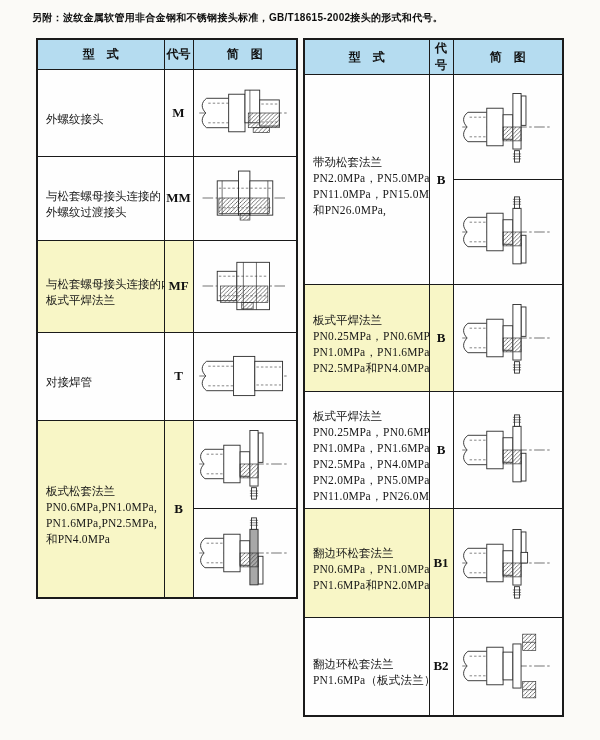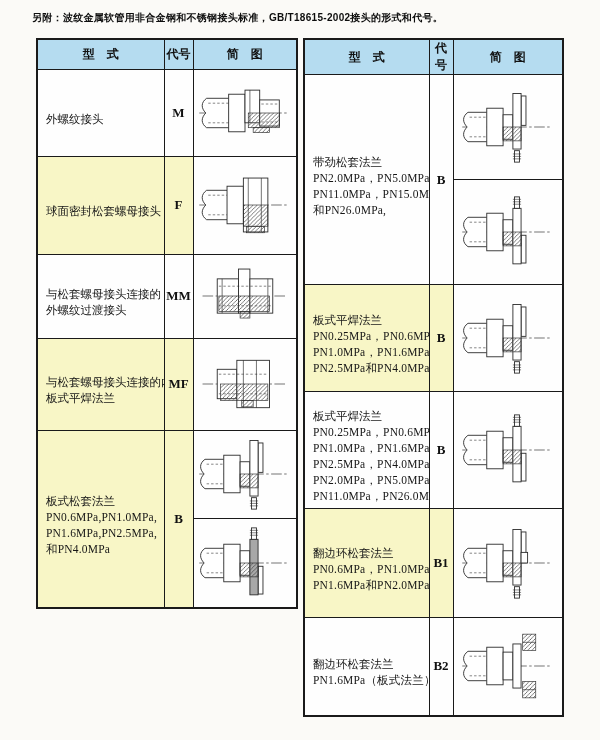--- a/index.html
+++ b/index.html
@@ -72,42 +72,20 @@
                 <line x1="66" y1="17" x2="66" y2="57" stroke="#2b2b2b" stroke-width="0.8"></line>
                 <rect x="78" y="29" width="24" height="32" fill="#fff" stroke="#2b2b2b" stroke-width="1.1"></rect>
                 <line x1="80" y1="34" x2="100" y2="34" stroke="#2b2b2b" stroke-width="0.7" stroke-dasharray="3 2.5"></line>
                 <line x1="80" y1="56" x2="100" y2="56" stroke="#2b2b2b" stroke-width="0.7" stroke-dasharray="3 2.5"></line>
                 <rect x="64" y="45" width="38" height="18" fill="url(#hatchp)" stroke="#2b2b2b" stroke-width="0.8"></rect>
                 <rect x="70" y="63" width="20" height="6" fill="url(#hatchp)" stroke="#2b2b2b" stroke-width="0.8"></rect>
               </svg>
             </div>
           </td>
         </tr>
-        <tr style="height:98px">
-          <td class="type hl">
-            <div class="tline">球面密封松套螺母接头</div>
-          </td>
-          <td class="code hl">F</td>
-          <td class="diag">
-            <div class="dbox">
-              <svg viewBox="0 0 120 90" width="98" height="74" preserveAspectRatio="xMidYMid meet">
-                <line x1="4" y1="45" x2="112" y2="45" stroke="#2b2b2b" stroke-width="0.8" stroke-dasharray="13 3 3 3"></line>
-                <path d="M 38 27 L 13 27 C 6 32 6 39 12 45 C 6 51 6 58 13 63 L 38 63" fill="#fff" stroke="#2b2b2b" stroke-width="1.1"></path>
-                <line x1="15" y1="33" x2="38" y2="33" stroke="#2b2b2b" stroke-width="0.7" stroke-dasharray="3 2.5"></line>
-                <line x1="15" y1="57" x2="38" y2="57" stroke="#2b2b2b" stroke-width="0.7" stroke-dasharray="3 2.5"></line>
-                <rect x="38" y="22" width="20" height="46" fill="#fff" stroke="#2b2b2b" stroke-width="1.1"></rect>
-                <rect x="58" y="12" width="30" height="66" fill="#fff" stroke="#2b2b2b" stroke-width="1.1"></rect>
-                <line x1="64" y1="12" x2="64" y2="78" stroke="#2b2b2b" stroke-width="0.8"></line>
-                <line x1="80" y1="12" x2="80" y2="78" stroke="#2b2b2b" stroke-width="0.8"></line>
-                <rect x="58" y="45" width="30" height="26" fill="url(#hatchp)" stroke="#2b2b2b" stroke-width="0.8"></rect>
-                <rect x="62" y="71" width="22" height="8" fill="url(#hatchp)" stroke="#2b2b2b" stroke-width="0.8"></rect>
-              </svg>
-            </div>
-          </td>
-        </tr>
         <tr style="height:84px">
           <td class="type">
             <div class="tline">与松套螺母接头连接的</div>
             <div class="tline">外螺纹过渡接头</div>
           </td>
           <td class="code">MM</td>
           <td class="diag">
             <div class="dbox">
               <svg viewBox="0 0 120 90" width="98" height="74" preserveAspectRatio="xMidYMid meet">
                 <line x1="8" y1="45" x2="112" y2="45" stroke="#2b2b2b" stroke-width="0.8" stroke-dasharray="13 3 3 3"></line>
@@ -135,20 +113,40 @@
               <svg viewBox="0 0 120 90" width="98" height="74" preserveAspectRatio="xMidYMid meet">
                 <line x1="8" y1="45" x2="112" y2="45" stroke="#2b2b2b" stroke-width="0.8" stroke-dasharray="13 3 3 3"></line>
                 <rect x="26" y="27" width="24" height="36" fill="#fff" stroke="#2b2b2b" stroke-width="1.1"></rect>
                 <rect x="50" y="16" width="40" height="58" fill="#fff" stroke="#2b2b2b" stroke-width="1.1"></rect>
                 <line x1="58" y1="16" x2="58" y2="74" stroke="#2b2b2b" stroke-width="0.8"></line>
                 <line x1="74" y1="16" x2="74" y2="74" stroke="#2b2b2b" stroke-width="0.8"></line>
                 <line x1="28" y1="33" x2="88" y2="33" stroke="#2b2b2b" stroke-width="0.7" stroke-dasharray="3 2.5"></line>
                 <line x1="28" y1="57" x2="88" y2="57" stroke="#2b2b2b" stroke-width="0.7" stroke-dasharray="3 2.5"></line>
                 <rect x="30" y="45" width="58" height="20" fill="url(#hatchp)" stroke="#2b2b2b" stroke-width="0.8"></rect>
                 <rect x="56" y="65" width="14" height="8" fill="url(#hatchp)" stroke="#2b2b2b" stroke-width="0.8"></rect>
+              </svg>
+            </div>
+          </td>
+        </tr>
+        <tr style="height:88px">
+          <td class="type">
+            <div class="tline">对接焊管</div>
+          </td>
+          <td class="code">T</td>
+          <td class="diag">
+            <div class="dbox">
+              <svg viewBox="0 0 120 90" width="98" height="74" preserveAspectRatio="xMidYMid meet">
+                <line x1="4" y1="45" x2="112" y2="45" stroke="#2b2b2b" stroke-width="0.8" stroke-dasharray="13 3 3 3"></line>
+                <path d="M 46 27 L 13 27 C 6 32 6 39 12 45 C 6 51 6 58 13 63 L 46 63" fill="#fff" stroke="#2b2b2b" stroke-width="1.1"></path>
+                <line x1="15" y1="33" x2="46" y2="33" stroke="#2b2b2b" stroke-width="0.7" stroke-dasharray="3 2.5"></line>
+                <line x1="15" y1="57" x2="46" y2="57" stroke="#2b2b2b" stroke-width="0.7" stroke-dasharray="3 2.5"></line>
+                <rect x="46" y="21" width="26" height="48" fill="#fff" stroke="#2b2b2b" stroke-width="1.1"></rect>
+                <rect x="72" y="27" width="34" height="36" fill="#fff" stroke="#2b2b2b" stroke-width="1.1"></rect>
+                <line x1="74" y1="34" x2="104" y2="34" stroke="#2b2b2b" stroke-width="0.7" stroke-dasharray="3 2.5"></line>
+                <line x1="74" y1="56" x2="104" y2="56" stroke="#2b2b2b" stroke-width="0.7" stroke-dasharray="3 2.5"></line>
               </svg>
             </div>
           </td>
         </tr>
         <tr style="height:146px">
           <td class="type hl">
             <div class="tline">板式松套法兰</div>
             <div class="tline pn">PN0.6MPa,PN1.0MPa,</div>
             <div class="tline pn">PN1.6MPa,PN2.5MPa,</div>
             <div class="tline pn">和PN4.0MPa</div>

